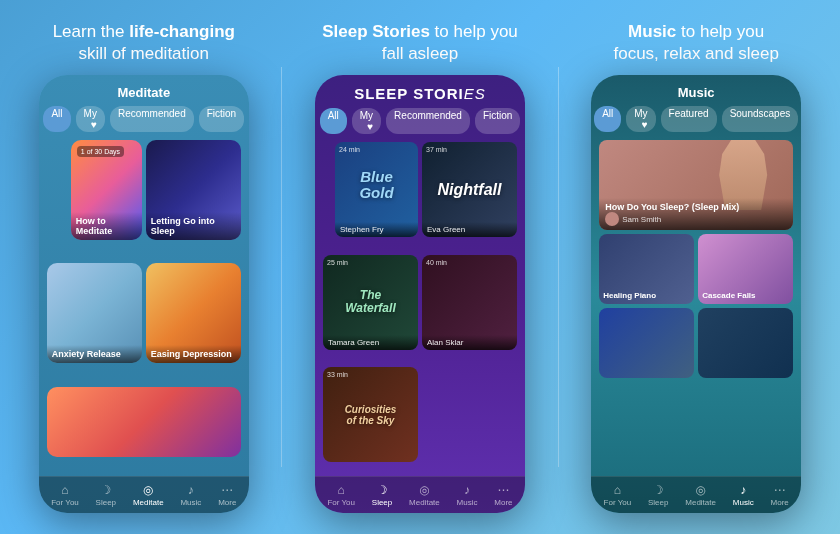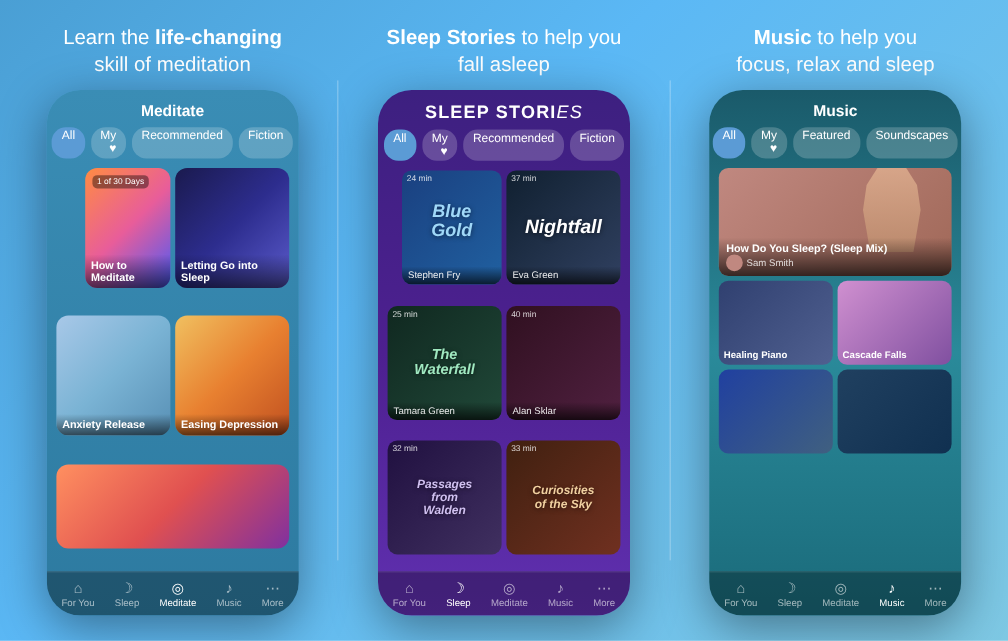--- a/index.html
+++ b/index.html
@@ -484,24 +484,20 @@
           <div class="sleep-card-bottom">
             <div class="sleep-card-author">Tamara Green</div>
           </div>
         </div>
         <div class="sleep-card sleep-card-bg-4">
           <div class="sleep-card-duration">40 min</div>
           <div class="sleep-card-bottom">
             <div class="sleep-card-author">Alan Sklar</div>
           </div>
         </div>
-        <div class="sleep-card sleep-card-bg-5">
-          <div class="sleep-card-duration">32 min</div>
-          <div class="sleep-card-title" style="font-size:10px; font-style:italic; color:#d0c0f0;">Passages<br>from<br>Walden</div>
-        </div>
         <div class="sleep-card sleep-card-bg-6">
           <div class="sleep-card-duration">33 min</div>
           <div class="sleep-card-title" style="font-size:10px; font-style:italic; color:#f0d0a0;text-align:center;">Curiosities<br>of the Sky</div>
         </div>
       </div>
       <div class="phone-nav">
         <div class="nav-item">
           <span class="nav-icon">⌂</span>
           <span>For You</span>
         </div>

